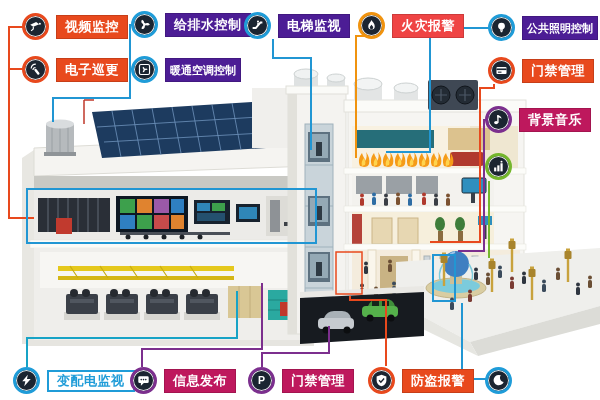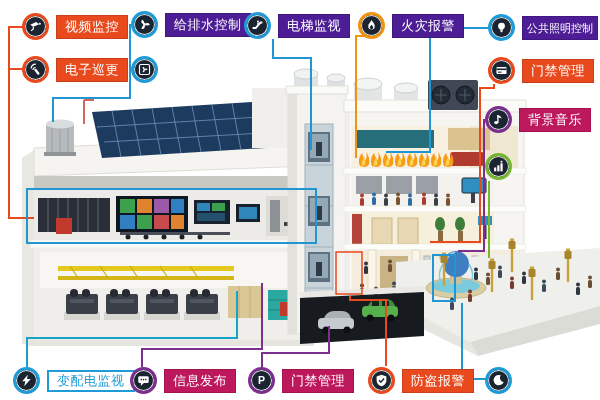--- a/index.html
+++ b/index.html
@@ -10,26 +10,26 @@
   .layer{position:absolute;left:0;top:0;width:600px;height:400px}
   .sys{position:absolute;display:flex;align-items:center;gap:7px;white-space:nowrap}
   .badge{
     width:21px;height:21px;border-radius:50%;flex:0 0 auto;
     display:flex;align-items:center;justify-content:center;
     background:#1b2531;border:3px solid var(--ring);
     box-shadow:inset 0 0 0 1px rgba(255,255,255,.9);
   }
   .badge svg{width:13px;height:13px;display:block;fill:#ffffff}
   .tag{
-    height:22px;line-height:22px;padding:0 8px;font-size:13px;font-weight:normal;
+    height:22px;line-height:22px;padding:0 8px;font-size:13px;font-weight:bold;
     color:#fff;letter-spacing:.5px;border:1px solid rgba(0,0,0,.14);
   }
   .tag.small{font-size:11px;padding:0 4px;letter-spacing:0}
   .t-orange{background:#e8491d}
-  .t-amber{background:#4c1d95}
+  .t-amber{background:#ef4444}
   .t-blue{background:#4c1d95}
   .t-purple{background:#be185d}
   .tag.o-blue{background:#fff;border:2px solid #1f9cd8;color:#1f9cd8;height:18px;line-height:18px}
   .tag.o-green{background:#fff;border:2px solid #74b62c;color:#e14b6a;height:18px;line-height:18px}
 </style>
 </head>
 <body>
 
 <svg class="layer" viewBox="0 0 600 400">
   <defs>
@@ -355,20 +355,21 @@
 <div class="sys" style="left:131px;top:56px">
   <span class="badge" style="--ring:#1f9cd8">
     <svg viewBox="0 0 16 16">
         <rect x="1.8" y="1.8" width="12.4" height="12.4" rx="1.8" fill="none" stroke="#fff" stroke-width="1.4"></rect>
         <circle cx="8" cy="8" r="1.3"></circle>
         <path d="M8 8 C6 7.6 5.2 6 6.2 4.6 C7.6 5.2 8 6.4 8 8 Z"></path>
         <path d="M8 8 C6 7.6 5.2 6 6.2 4.6 C7.6 5.2 8 6.4 8 8 Z" transform="rotate(120 8 8)"></path>
         <path d="M8 8 C6 7.6 5.2 6 6.2 4.6 C7.6 5.2 8 6.4 8 8 Z" transform="rotate(240 8 8)"></path>
       </svg>
   </span>
+  <span class="tag t-blue small">暖通空调控制</span>
 </div>
 
 <div class="sys" style="left:244px;top:12px">
   <span class="badge" style="--ring:#1f9cd8">
     <svg viewBox="0 0 16 16">
         <path d="M14 3.2 h-2.8 L5.4 9.8 H2 v2.4 h4.4 L12.2 5.6 H14 Z"></path>
         <circle cx="8.6" cy="3" r="1.3"></circle>
         <rect x="7.8" y="4.4" width="1.7" height="3.6" rx="0.8"></rect>
       </svg>
   </span>

